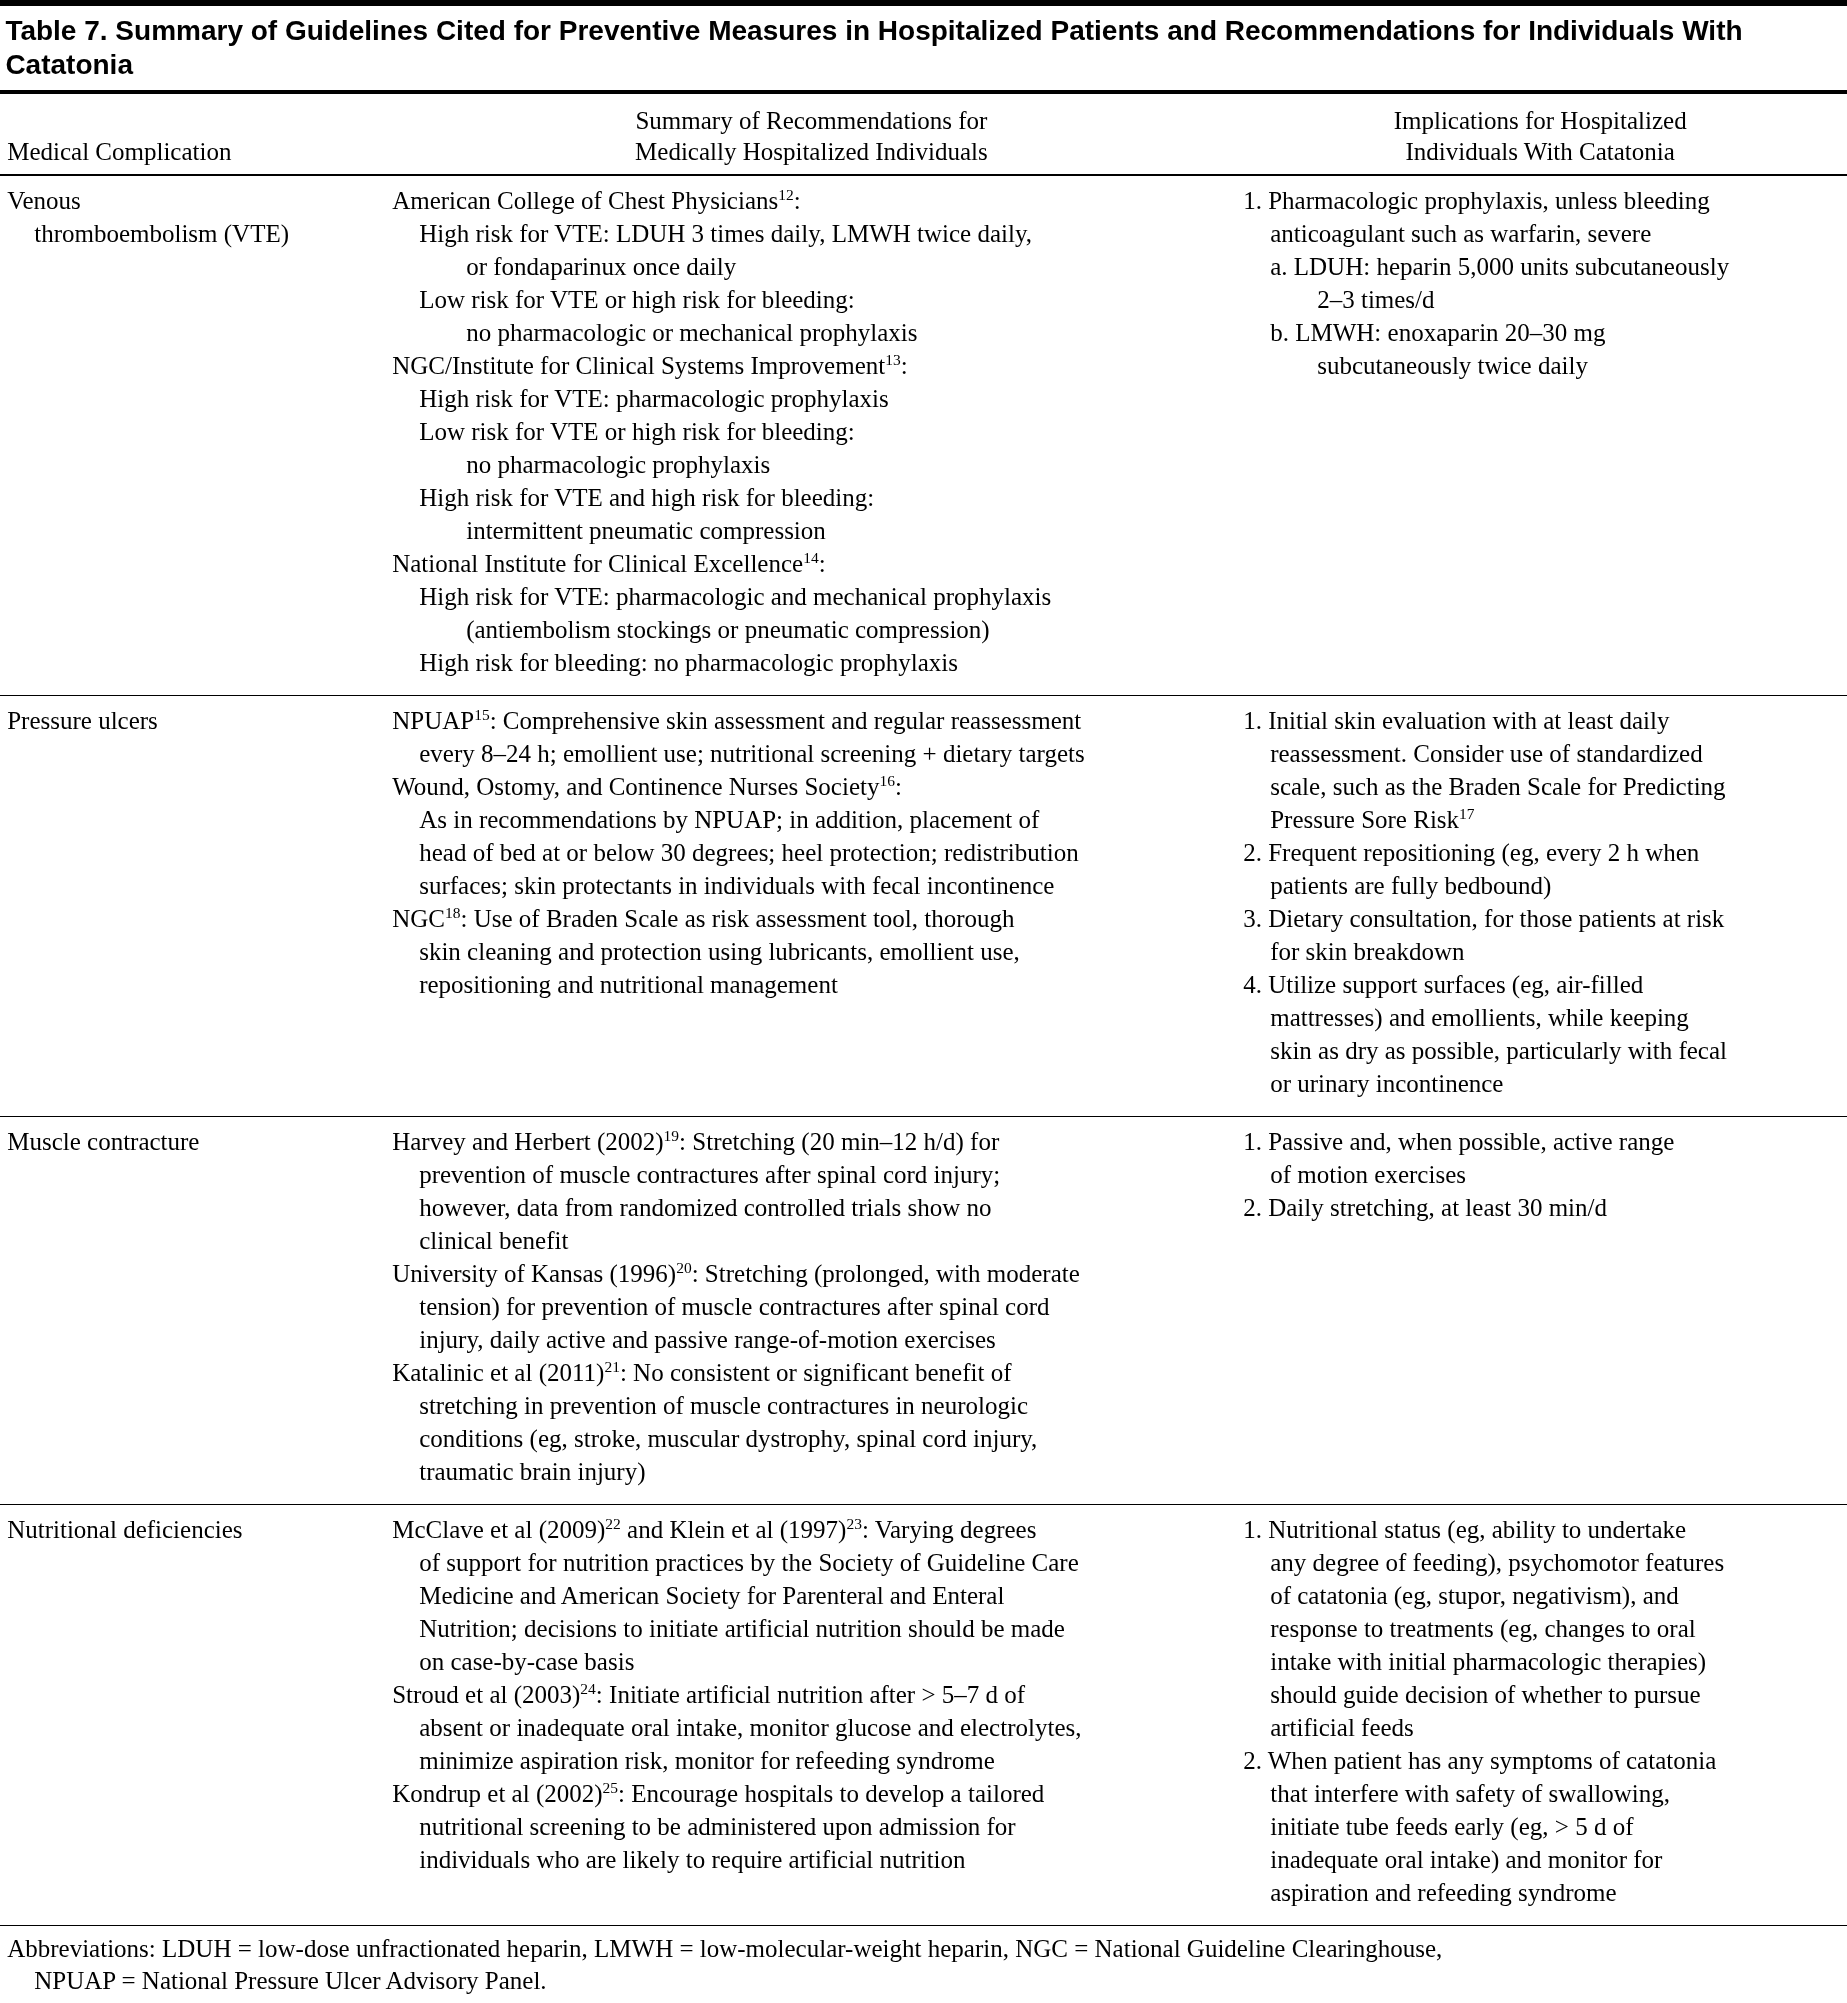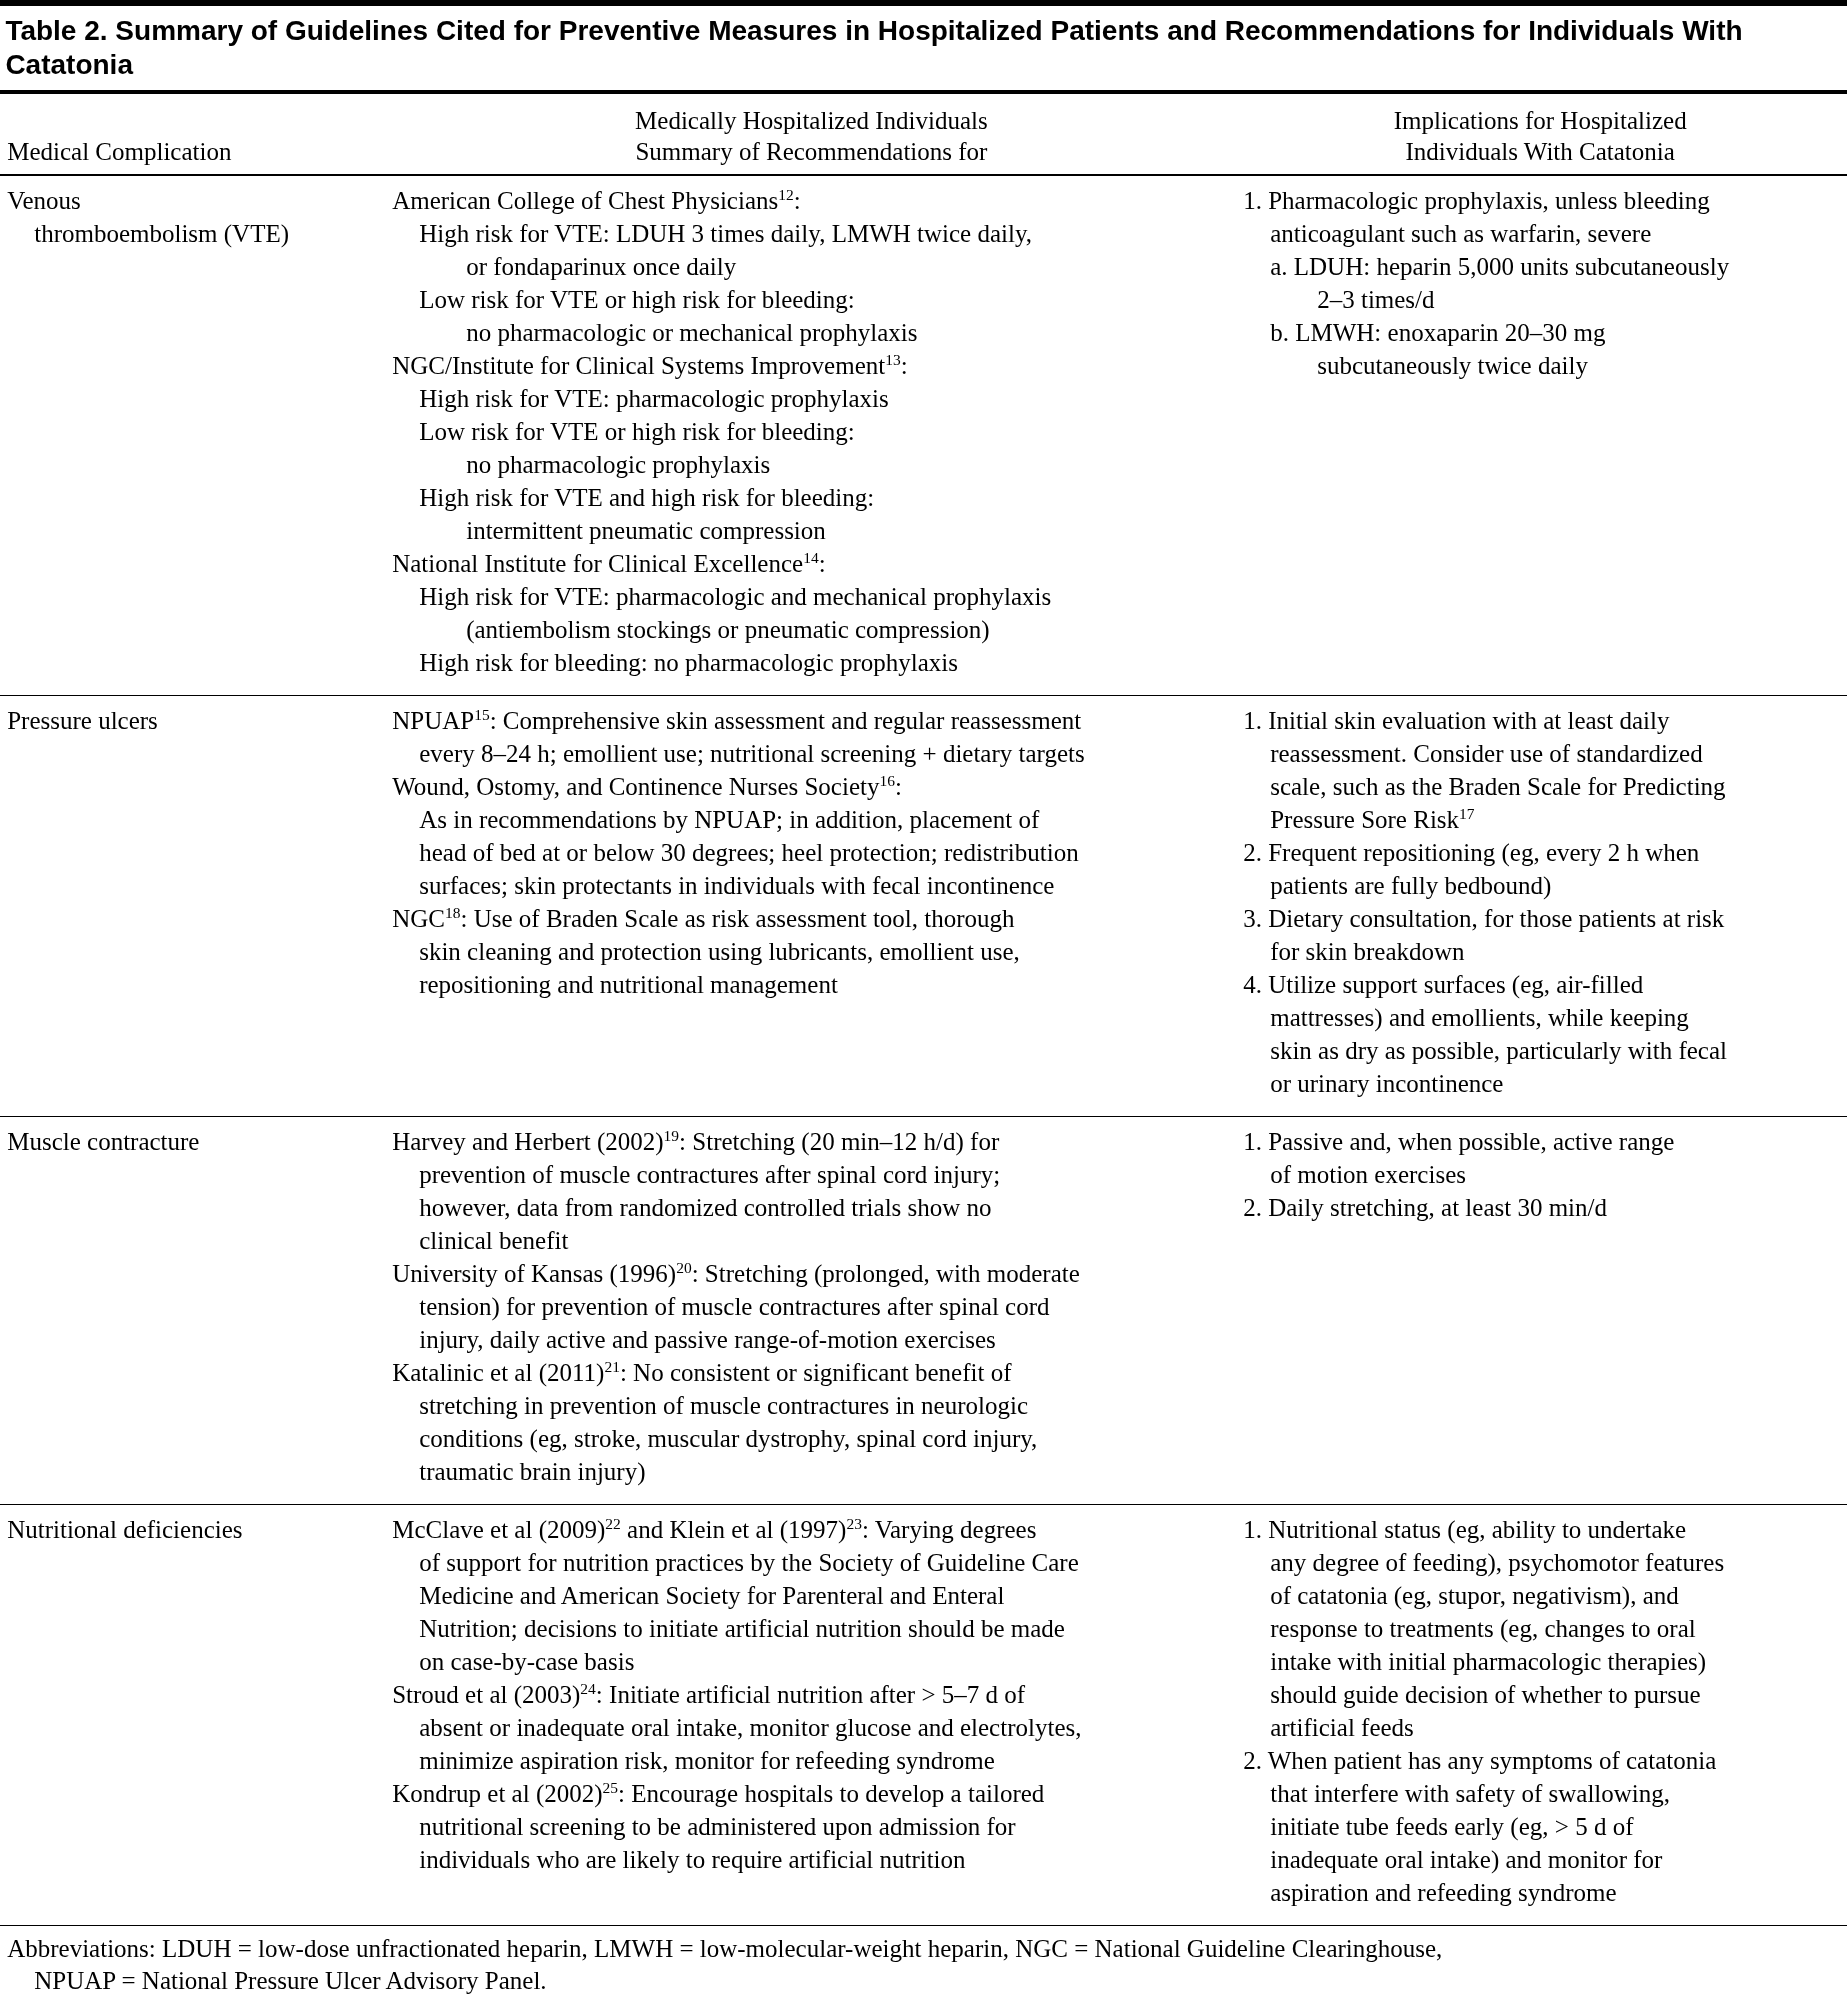--- a/index.html
+++ b/index.html
@@ -64,29 +64,29 @@
     border-top: 1.8px solid #000000;
   }
 </style>
 </head>
 <body>
 
 <div class="page">
 
   <div class="rule top"></div>
 
-  <div class="title">Table 2. Summary of Guidelines Cited for Preventive Measures in Hospitalized Patients and Recommendations for Individuals With Catatonia</div>
+  <div class="title">Table 7. Summary of Guidelines Cited for Preventive Measures in Hospitalized Patients and Recommendations for Individuals With Catatonia</div>
 
   <div class="rule title-bottom"></div>
 
   <div class="thead">
     <div class="c1 cell">Medical Complication</div>
     <div class="c2 cell">
+      <div>Summary of Recommendations for</div>
       <div>Medically Hospitalized Individuals</div>
-      <div>Summary of Recommendations for</div>
     </div>
     <div class="c3 cell">
       <div>Implications for Hospitalized</div>
       <div>Individuals With Catatonia</div>
     </div>
   </div>
 
   <div class="rule thin"></div>
 
   <div class="tbody">

